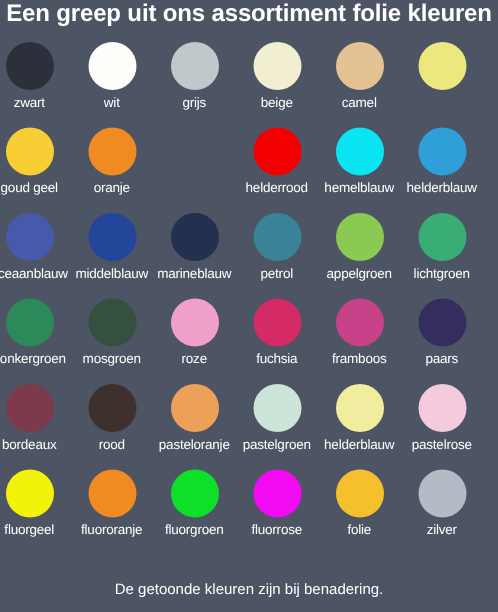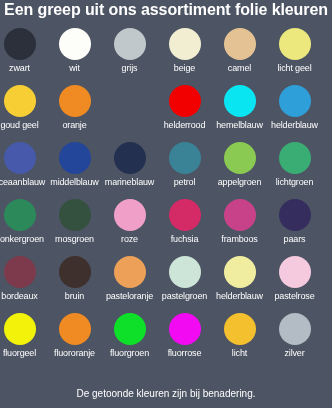--- a/index.html
+++ b/index.html
@@ -114,21 +114,20 @@
           <div class="swatch-cell" style="left: 157px;">
             <span class="dot" style="background: rgb(242, 238, 210);"></span>
             <span class="swatch-label">beige</span>
           </div>
           <div class="swatch-cell" style="left: 212px;">
             <span class="dot" style="background: rgb(229, 194, 147);"></span>
             <span class="swatch-label">camel</span>
           </div>
           <div class="swatch-cell" style="left: 267px;">
             <span class="dot" style="background: rgb(236, 232, 126);"></span>
-            <span class="swatch-label">licht geel</span>
           </div>
         </div>
         <div class="row">
           <div class="swatch-cell" style="left: -8px;">
             <span class="dot" style="background: rgb(247, 207, 53);"></span>
             <span class="swatch-label">goud geel</span>
           </div>
           <div class="swatch-cell" style="left: 47px;">
             <span class="dot" style="background: rgb(240, 138, 34);"></span>
             <span class="swatch-label">oranje</span>
@@ -198,21 +197,21 @@
             <span class="swatch-label">paars</span>
           </div>
         </div>
         <div class="row">
           <div class="swatch-cell" style="left: -8px;">
             <span class="dot" style="background: rgb(125, 58, 76);"></span>
             <span class="swatch-label">bordeaux</span>
           </div>
           <div class="swatch-cell" style="left: 47px;">
             <span class="dot" style="background: rgb(62, 48, 45);"></span>
-            <span class="swatch-label">bruin</span>
+            <span class="swatch-label">rood</span>
           </div>
           <div class="swatch-cell" style="left: 102px;">
             <span class="dot" style="background: rgb(237, 160, 87);"></span>
             <span class="swatch-label">pasteloranje</span>
           </div>
           <div class="swatch-cell" style="left: 157px;">
             <span class="dot" style="background: rgb(204, 229, 216);"></span>
             <span class="swatch-label">pastelgroen</span>
           </div>
           <div class="swatch-cell" style="left: 212px;">
@@ -236,21 +235,21 @@
           <div class="swatch-cell" style="left: 102px;">
             <span class="dot" style="background: rgb(14, 224, 42);"></span>
             <span class="swatch-label">fluorgroen</span>
           </div>
           <div class="swatch-cell" style="left: 157px;">
             <span class="dot" style="background: rgb(242, 10, 242);"></span>
             <span class="swatch-label">fluorrose</span>
           </div>
           <div class="swatch-cell" style="left: 212px;">
             <span class="dot" style="background: rgb(245, 192, 46);"></span>
-            <span class="swatch-label">licht</span>
+            <span class="swatch-label">folie</span>
           </div>
           <div class="swatch-cell" style="left: 267px;">
             <span class="dot" style="background: rgb(179, 188, 196);"></span>
             <span class="swatch-label">zilver</span>
           </div>
         </div>
       </div>
   </div>
 
   <div class="footer">De getoonde kleuren zijn bij benadering.</div>

